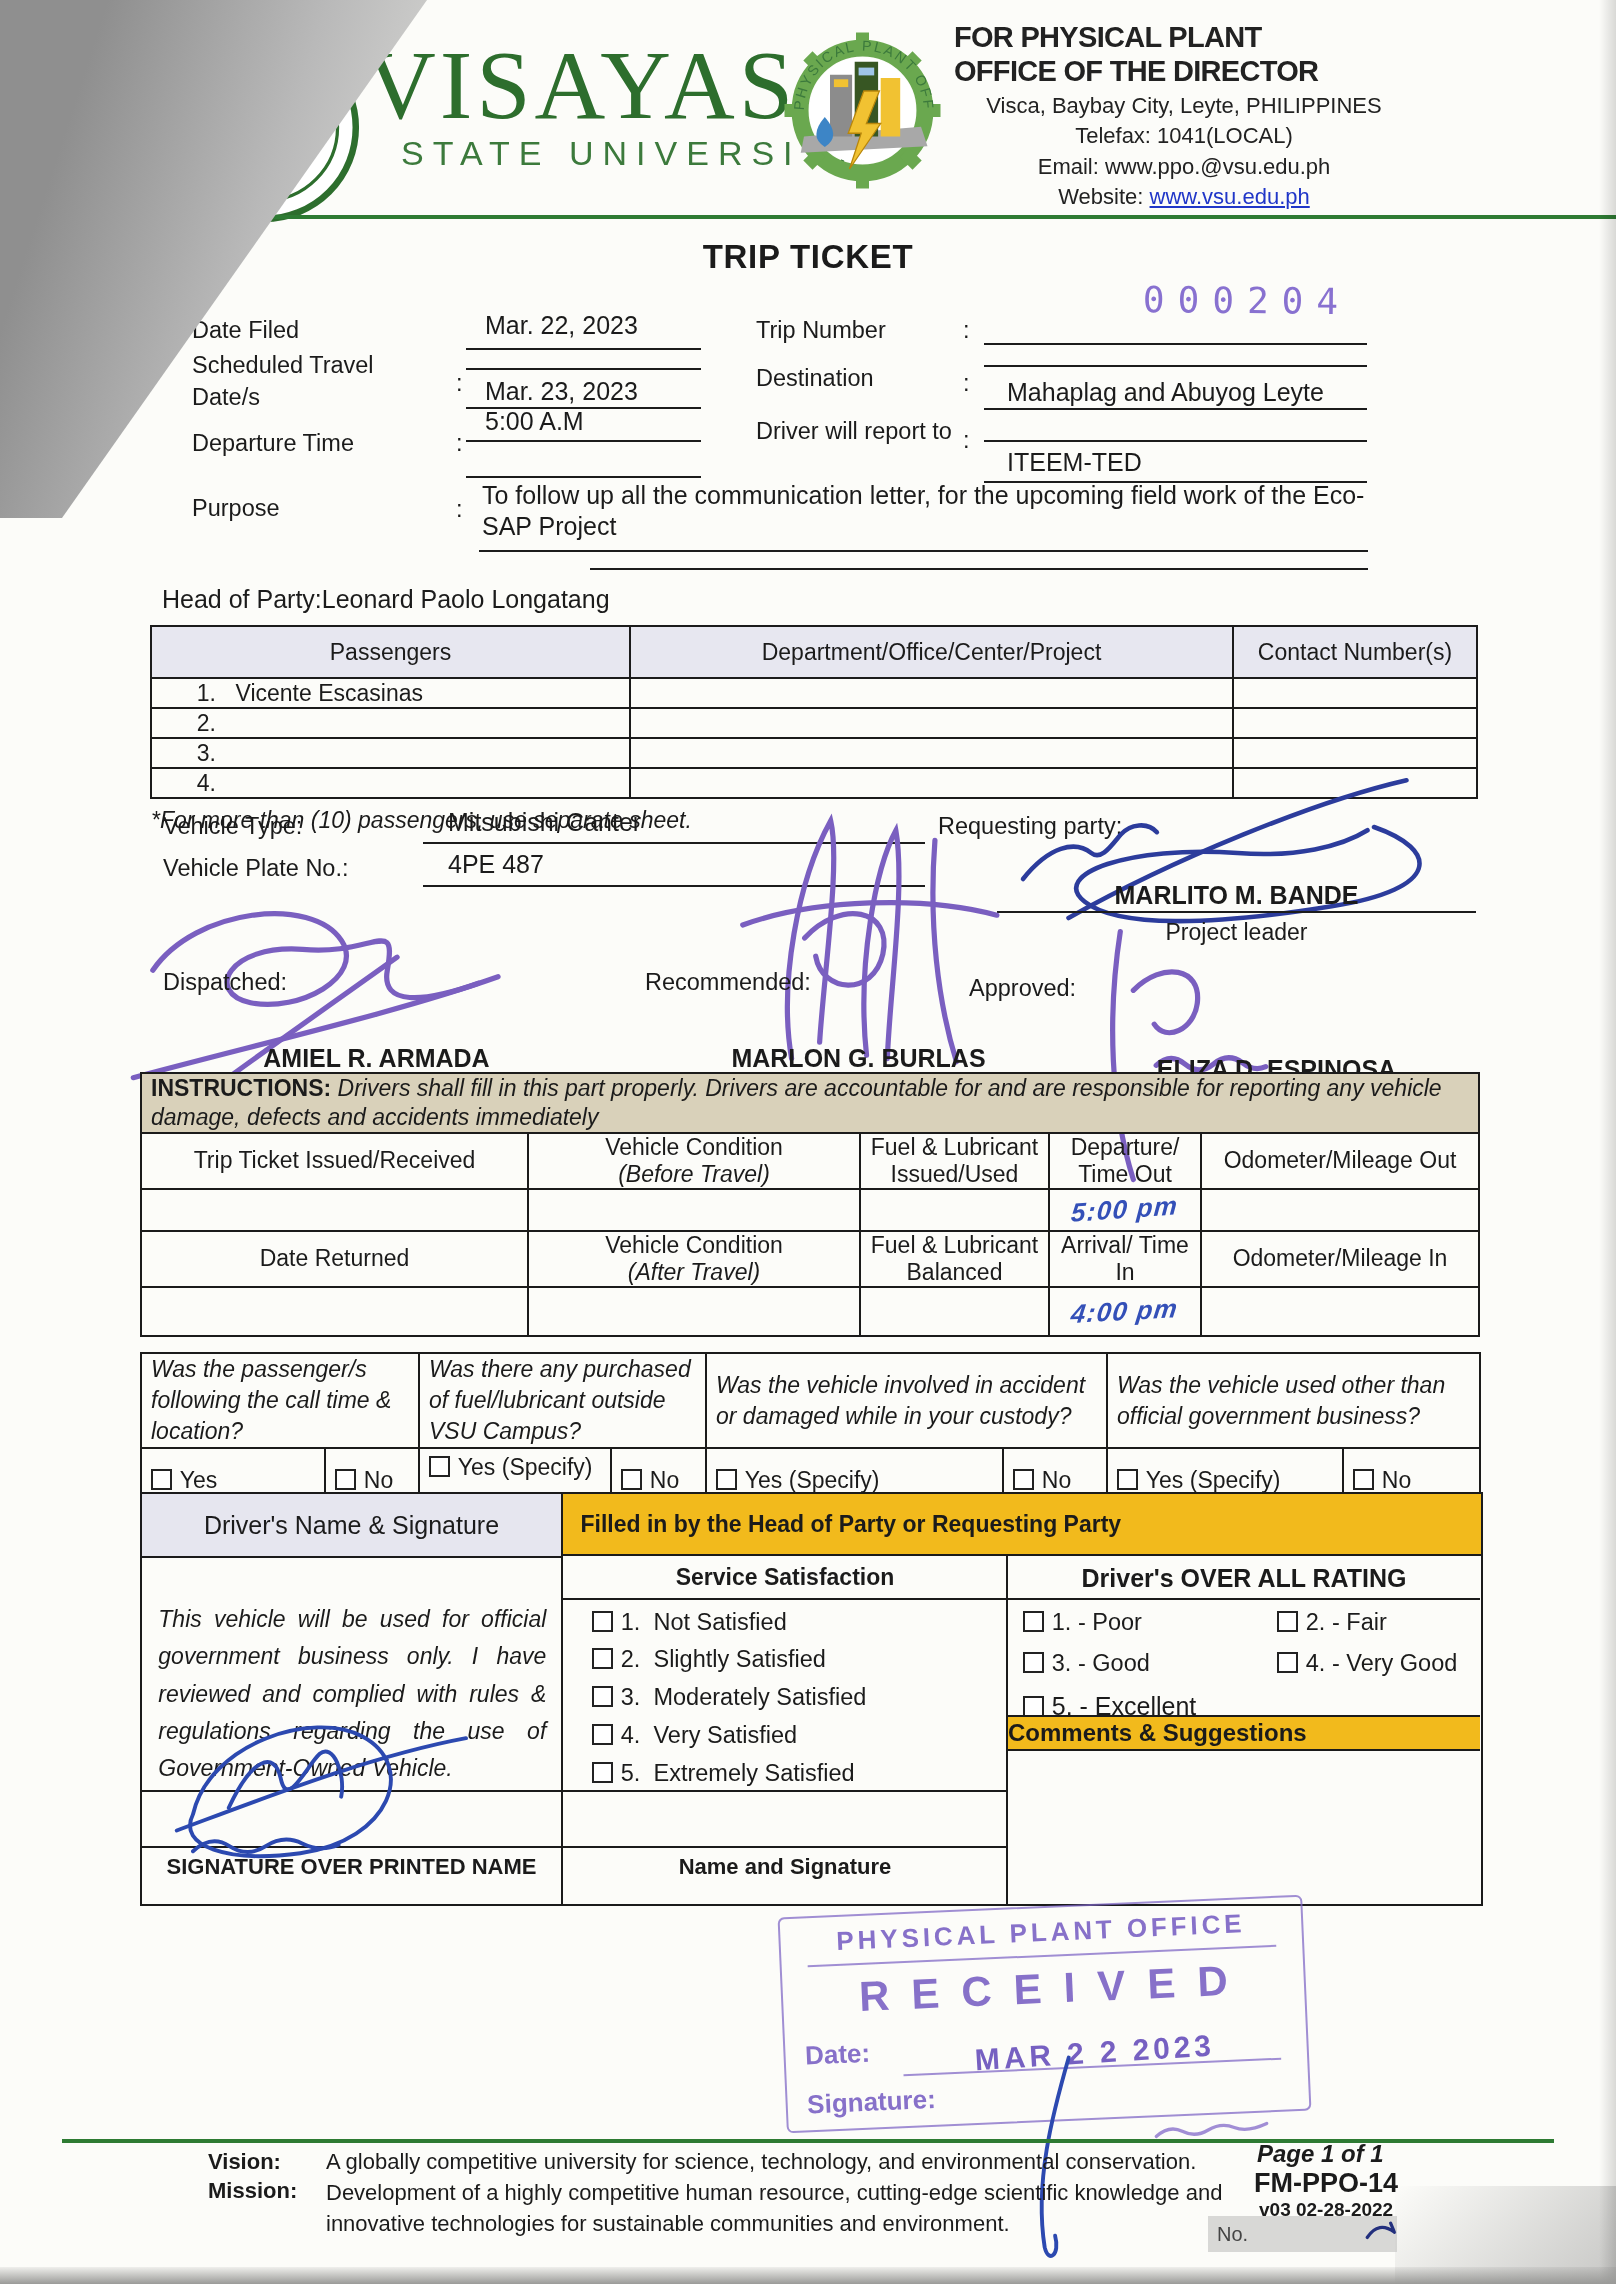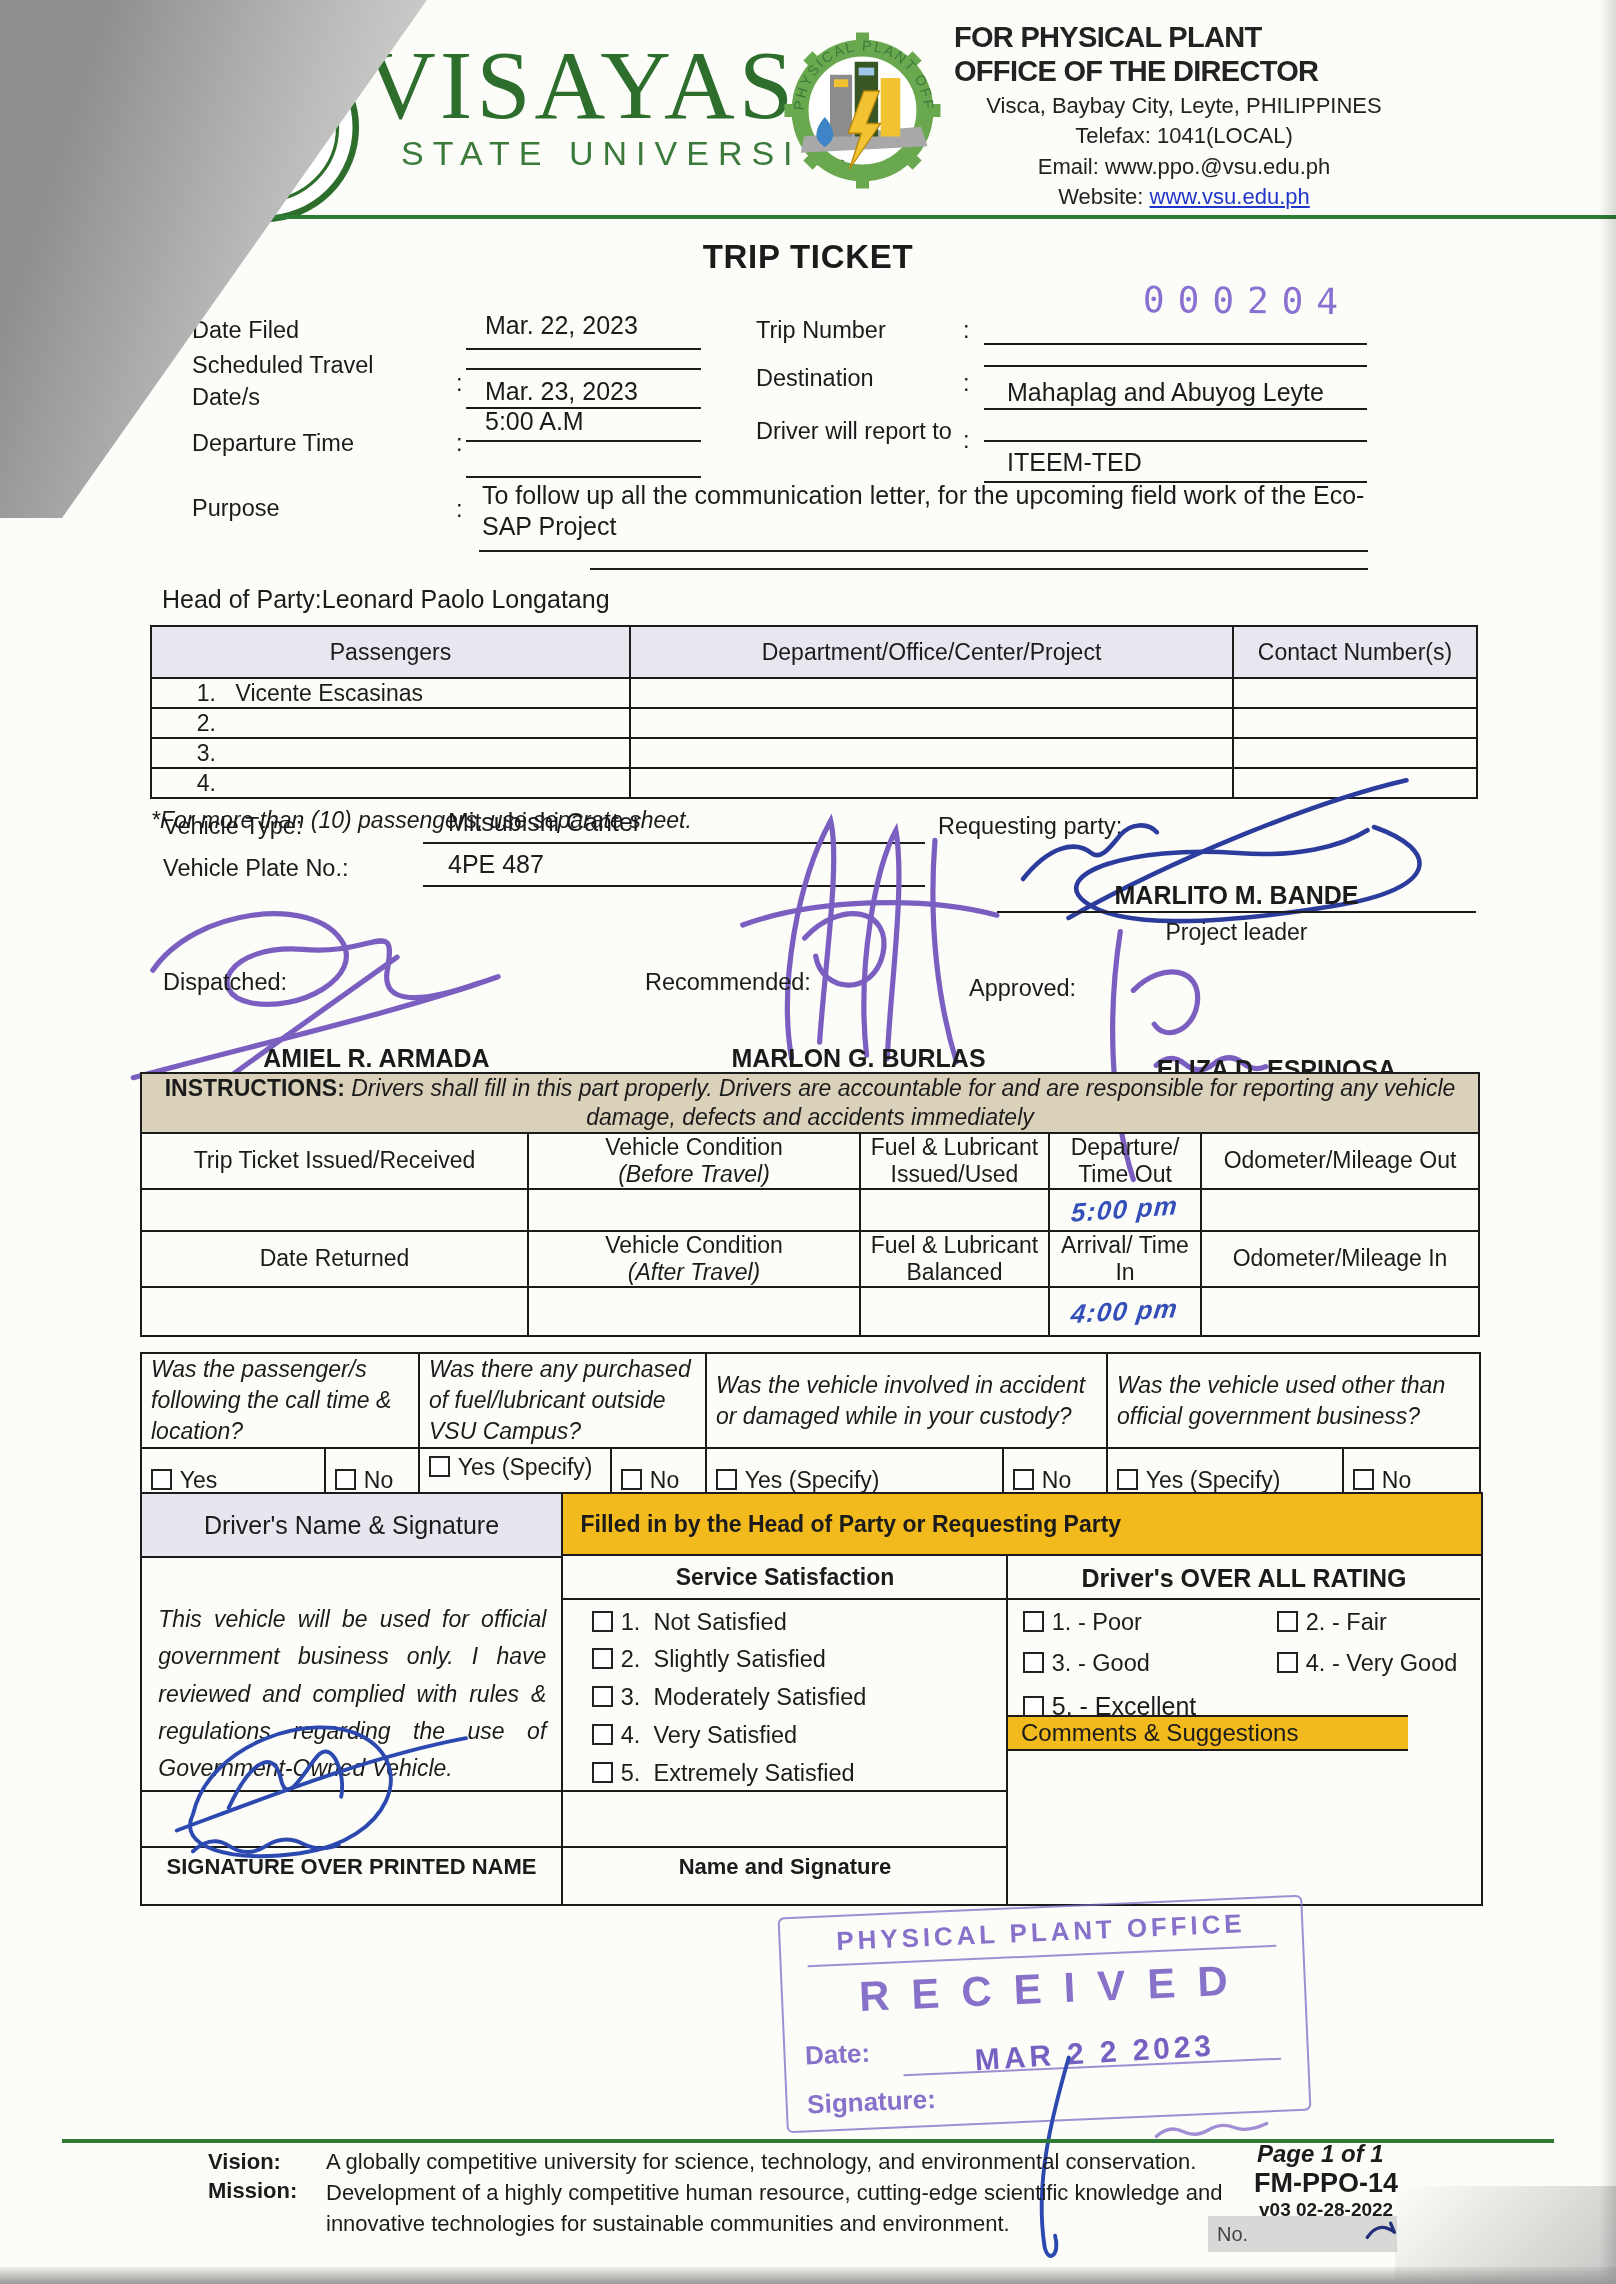--- a/index.html
+++ b/index.html
@@ -20,21 +20,21 @@
   .offline{font-size:22px;line-height:1.38;color:#222;text-align:center;}
   a.weblink{color:#2036c8;text-decoration:underline;}
   .greenrule{position:absolute;left:0;width:1616px;height:3.9px;background:#2e7b33;}
   .title{position:absolute;left:0;width:1616px;text-align:center;font-size:33px;font-weight:700;letter-spacing:0.7px;}
   .stampnum{font-family:"DejaVu Sans Mono",monospace;font-size:36px;letter-spacing:13px;color:#7c63cc;opacity:.9;transform:rotate(.6deg);}
   
   table.frm{border-collapse:collapse;table-layout:fixed;}
   table.frm td{border:2px solid #1b1b1b;font-size:23px;padding:0 9px;vertical-align:middle;}
   table.frm{border:2.6px solid #1b1b1b;}
   .thdr{background:#e7e7f0;text-align:center;font-size:25px;}
-  .instrband{background:#d9d1ba;font-size:22px;padding:6.5px 10.4px;line-height:1.25;text-align:center;}
+  .instrband{background:#d9d1ba;font-size:22px;padding:6.5px 10.4px;line-height:1.25;}
   .ctr{text-align:center;}
   .qcell{font-style:italic;font-size:21px;vertical-align:top;padding-top:7.8px;line-height:1.35;}
   
   #drv{position:absolute;border:2.6px solid #1b1b1b;background:#fff0;}
   .dline{position:absolute;background:#1b1b1b;}
   .yellow{background:#f2ba1c;}
   .grayhdr{background:#e6e6ef;}
   
   #rcv{position:absolute;width:521px;height:212px;border:2.6px solid rgba(126,102,198,.8);border-radius:6.5px;
        color:#7e66c6;transform:rotate(-2.5deg);opacity:.92;}
@@ -342,21 +342,21 @@
     <div class="abs" style="left:450px;top:228px;font-size:23.5px"><span class="cb"></span><span>4.</span>&nbsp;&nbsp;<span>Very Satisfied</span></div>
     <div class="abs" style="left:450px;top:266px;font-size:23.5px"><span class="cb"></span><span>5.</span>&nbsp;&nbsp;<span>Extremely Satisfied</span></div>
 
     <div class="abs bold ctr" style="left:866px;top:70px;width:472px;font-size:25px">Driver's OVER ALL RATING</div>
     <div class="dline" style="left:866px;top:104px;width:472px;height:2px"></div>
     <div class="abs" style="left:881px;top:115px;font-size:23.5px"><span class="cb"></span><span>1. - Poor</span></div>
     <div class="abs" style="left:1135px;top:115px;font-size:23.5px"><span class="cb"></span><span>2. - Fair</span></div>
     <div class="abs" style="left:881px;top:156px;font-size:23.5px"><span class="cb"></span><span>3. - Good</span></div>
     <div class="abs" style="left:1135px;top:156px;font-size:23.5px"><span class="cb"></span><span>4. - Very Good</span></div>
     <div class="abs" style="left:881px;top:198px;font-size:25px"><span class="cb"></span><span>5. - Excellent</span></div>
-    <div class="abs yellow" style="left:866px;top:221px;width:400px;height:36px;border-top:2px solid #1b1b1b;border-bottom:2px solid #1b1b1b;display:flex;align-items:center;padding-left:13px;box-sizing:border-box;font-size:24px;font-weight:400">Comments &amp; Suggestions</div>
+    <div class="abs yellow" style="left:866px;top:221px;width:472px;height:36px;border-top:2px solid #1b1b1b;border-bottom:2px solid #1b1b1b;display:flex;align-items:center;box-sizing:border-box;font-size:24px;font-weight:700">Comments &amp; Suggestions</div>
     <div class="abs" style="left:866px;top:260px;width:472px;height:150px"></div>
 
     <div class="abs it" style="left:16.3px;top:107px;width:388px;font-size:23px;line-height:1.62;text-align:justify">This vehicle will be used for official government business only.  I have reviewed and complied with rules &amp; regulations regarding the use of Government-Owned Vehicle.</div>
 
     <div class="dline" style="left:0;top:296px;width:864px;height:2px"></div>
     <div class="dline" style="left:0;top:352px;width:864px;height:2px"></div>
     <div class="abs bold ctr" style="left:0;top:360px;width:419px;font-size:22px">SIGNATURE OVER PRINTED NAME</div>
     <div class="abs bold ctr" style="left:421px;top:360px;width:444px;font-size:22px">Name and Signature</div>
   </div>
   <svg class="sig" style="left:147px;top:1681px" width="339" height="195" viewBox="0 0 520 300">

